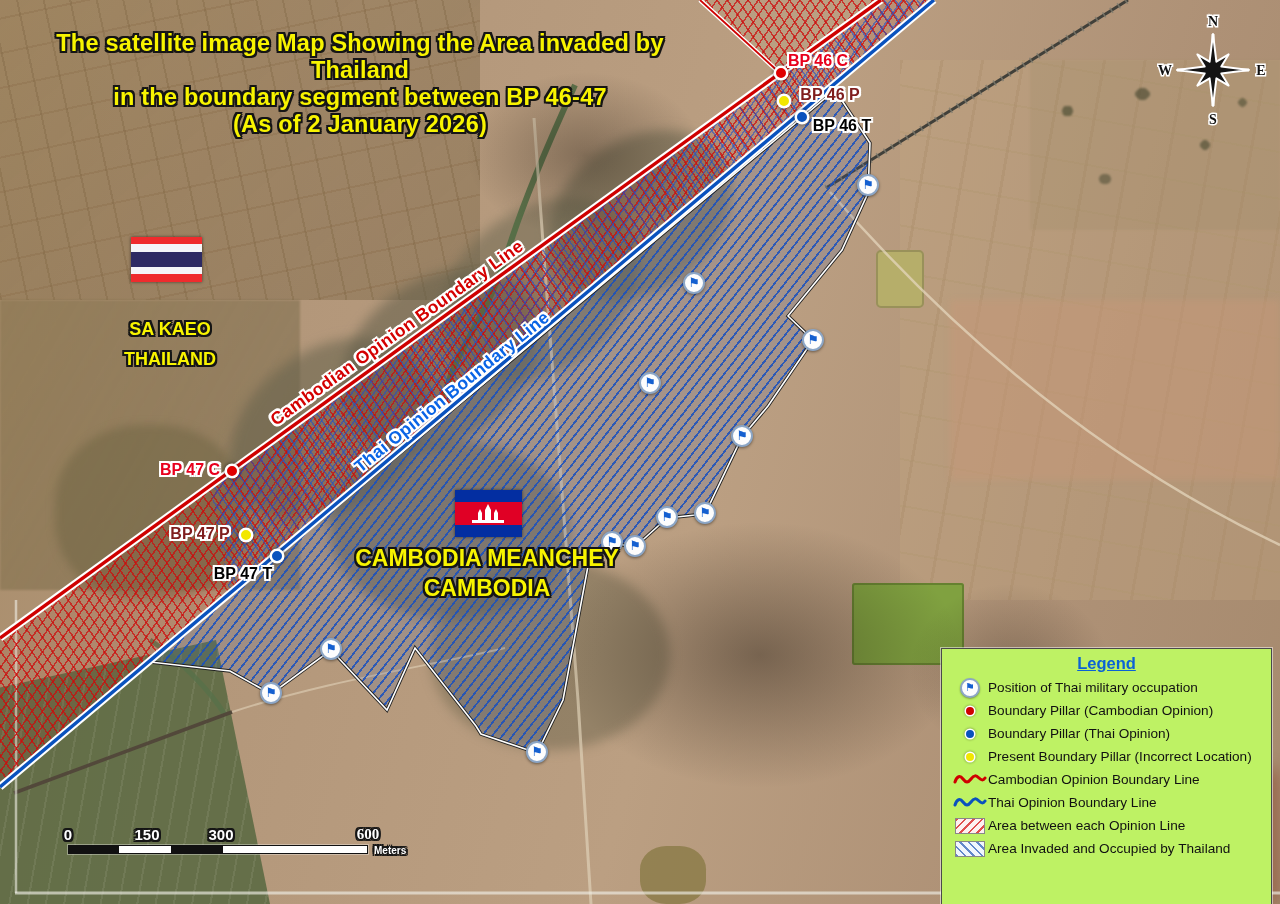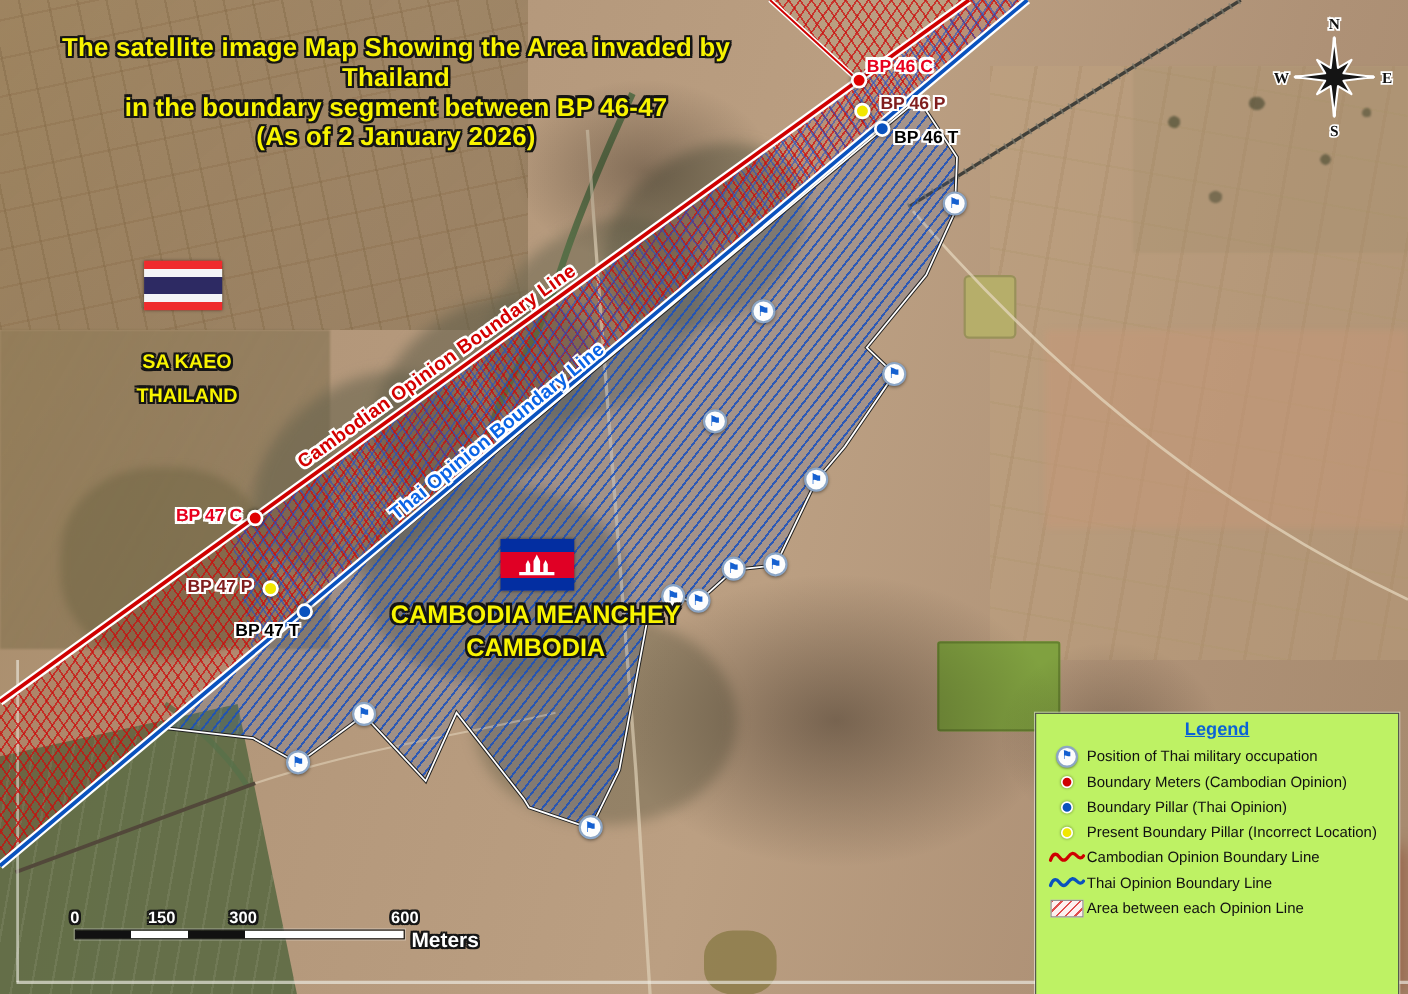--- a/index.html
+++ b/index.html
@@ -134,21 +134,21 @@
     background-image:repeating-linear-gradient(135deg,rgba(220,60,60,.9) 0 1.5px,transparent 1.5px 6px);}
   .sw-blue{background-color:#f0f6fd;
     background-image:repeating-linear-gradient(45deg,rgba(90,130,200,.95) 0 1.5px,transparent 1.5px 6px);}
 
   
   #scalebar{left:0;top:0;}
   .tick{position:absolute;transform:translateX(-50%);font-weight:bold;font-size:15px;color:#fff;}
   #sb-bar{position:absolute;left:68px;top:845px;width:300px;height:9px;border:1.5px solid #111;
     background:linear-gradient(90deg,#111 0 50px,#fff 50px 102px,#111 102px 154px,#fff 154px 300px);
     box-shadow:0 0 0 1px rgba(255,255,255,.35);}
-  #sb-unit{position:absolute;left:374px;top:845px;font-weight:bold;font-size:19px;color:#fff;}
+  #sb-unit{position:absolute;left:374px;top:845px;font-weight:bold;font-size:10px;color:#fff;}
 
   
   #compass{left:1157px;top:8px;}
   #compass text{font-family:"Liberation Serif",serif;font-weight:bold;font-size:14px;
     fill:#111;stroke:#fff;stroke-width:3px;paint-order:stroke;}
 </style>
 </head>
 <body>
 
 <div id="map-root">
@@ -287,41 +287,41 @@
     <text x="56" y="18" text-anchor="middle">N</text>
     <text x="8" y="67" text-anchor="middle">W</text>
     <text x="104" y="67" text-anchor="middle">E</text>
     <text x="56" y="116" text-anchor="middle">S</text>
   </svg>
 
   <div id="scalebar">
     <span class="tick o-black" style="left:68px;top:826px;">0</span>
     <span class="tick o-black" style="left:147px;top:826px;">150</span>
     <span class="tick o-black" style="left:221px;top:826px;">300</span>
-    <span class="tick o-black" style="left:368px;top:826px;">600</span>
+    <span class="tick o-black" style="left:368px;top:826px;font-family:Liberation Serif, serif;">600</span>
     <div id="sb-bar"></div>
     <span id="sb-unit" class="o-black">Meters</span>
   </div>
 
   <div class="abs" id="legend">
     <span id="legend-title">Legend</span>
     <div id="legend-list">
         <div class="legend-row">
           <span class="legend-icon">
             <span class="lg-circle">
               <span class="lg-glyph">⚑</span>
             </span>
           </span>
           <span class="legend-label">Position of Thai military occupation</span>
         </div>
         <div class="legend-row">
           <span class="legend-icon">
             <span class="lg-pillar" style="border:4px solid #cf0000;background:#3a0505;"></span>
           </span>
-          <span class="legend-label">Boundary Meters (Cambodian Opinion)</span>
+          <span class="legend-label">Boundary Pillar (Cambodian Opinion)</span>
         </div>
         <div class="legend-row">
           <span class="legend-icon">
             <span class="lg-pillar" style="border:4px solid #0a52be;background:#061233;"></span>
           </span>
           <span class="legend-label">Boundary Pillar (Thai Opinion)</span>
         </div>
         <div class="legend-row">
           <span class="legend-icon">
             <span class="lg-pillar" style="border:4px solid #f2e700;background:#1c1c08;"></span>
@@ -343,16 +343,22 @@
             </svg>
           </span>
           <span class="legend-label">Thai Opinion Boundary Line</span>
         </div>
         <div class="legend-row">
           <span class="legend-icon">
             <span class="swatch sw-red"></span>
           </span>
           <span class="legend-label">Area between each Opinion Line</span>
         </div>
+        <div class="legend-row">
+          <span class="legend-icon">
+            <span class="swatch sw-blue"></span>
+          </span>
+          <span class="legend-label">Area Invaded and Occupied by Thailand</span>
+        </div>
       </div>
   </div>
 
 </div>
 
 </body></html>

